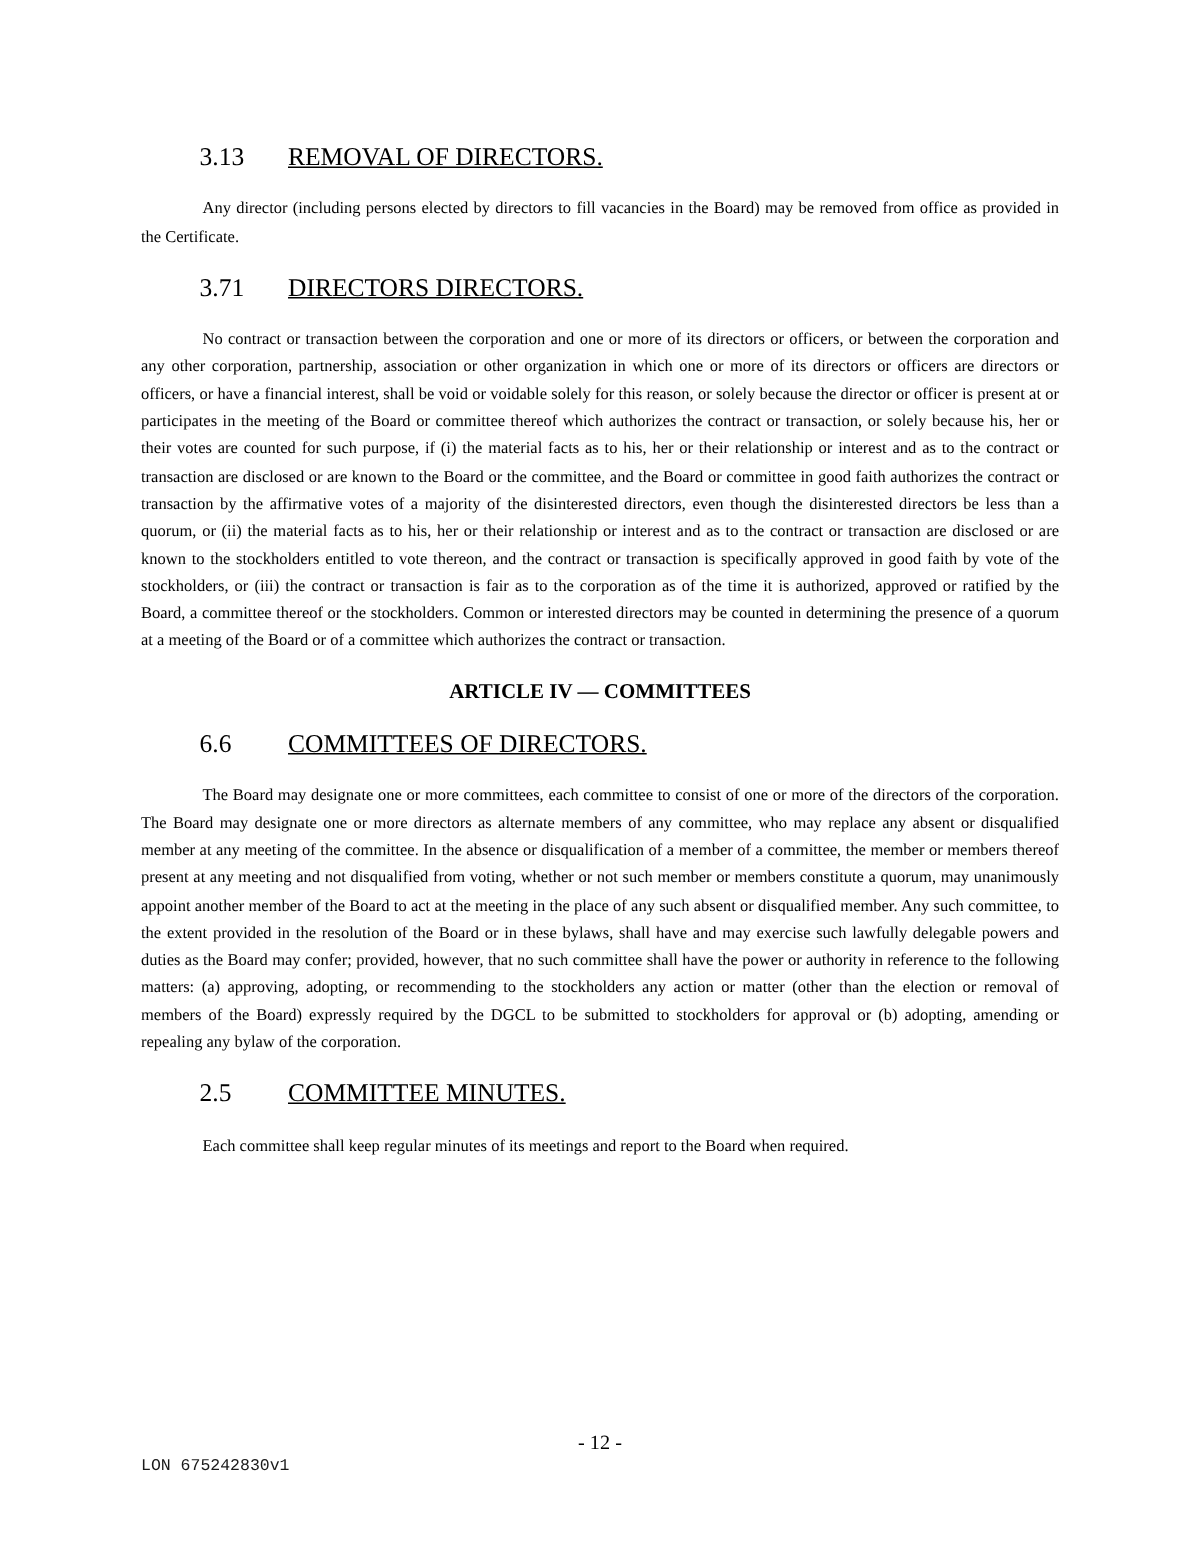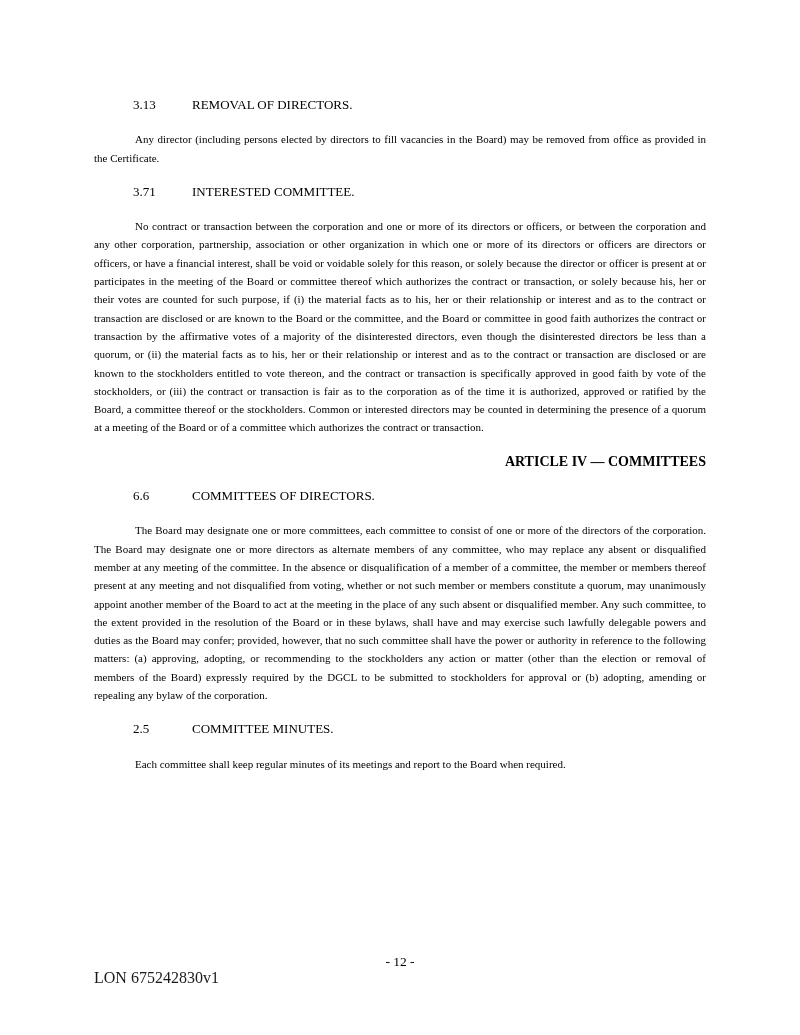--- a/index.html
+++ b/index.html
@@ -19,75 +19,76 @@
   .content {
     position: absolute;
     left: 94px;
     top: 0;
     width: 612px;
     padding-top: 96px;
   }
   .section-heading {
     margin: 0 0 16px 0;
     padding-left: 39px;
-    font-size: 13px;
+    font-size: 17px;
     line-height: 18.3px;
     white-space: nowrap;
+    text-decoration: underline;
   }
   .sec-num {
     display: inline-block;
     width: 59px;
   }
   .body-para {
     margin: 0 0 16px 0;
     text-align: justify;
     text-indent: 41px;
     font-size: 11px;
     line-height: 18.3px;
   }
   .article-heading {
     margin: 0 0 16px 0;
-    text-align: right;
+    text-align: center;
     font-weight: bold;
     font-size: 14px;
     line-height: 18.3px;
   }
   .page-number {
     position: absolute;
     top: 954px;
     left: 0;
     width: 100%;
     text-align: center;
     font-size: 13.5px;
     line-height: 16px;
   }
   .doc-id {
     position: absolute;
     top: 971px;
     left: 94px;
-    font-family: Liberation Serif, serif;
-    font-size: 16px;
+    font-family: Liberation Mono, monospace;
+    font-size: 11px;
     line-height: 14px;
     color: #1a1a1a;
   }
 </style>
 </head>
 <body>
 
 <div class="page">
   <div class="content">
 
     <div class="section-heading">
       <span class="sec-num">3.13</span><span class="sec-title">REMOVAL OF DIRECTORS.</span>
     </div>
 
     <p class="body-para">Any director (including persons elected by directors to fill vacancies in the Board) may be removed from office as provided in the Certificate.</p>
 
     <div class="section-heading">
-      <span class="sec-num">3.71</span><span class="sec-title">INTERESTED COMMITTEE.</span>
+      <span class="sec-num">3.71</span><span class="sec-title">DIRECTORS DIRECTORS.</span>
     </div>
 
     <p class="body-para">No contract or transaction between the corporation and one or more of its directors or officers, or between the corporation and any other corporation, partnership, association or other organization in which one or more of its directors or officers are directors or officers, or have a financial interest, shall be void or voidable solely for this reason, or solely because the director or officer is present at or participates in the meeting of the Board or committee thereof which authorizes the contract or transaction, or solely because his, her or their votes are counted for such purpose, if (i) the material facts as to his, her or their relationship or interest and as to the contract or transaction are disclosed or are known to the Board or the committee, and the Board or committee in good faith authorizes the contract or transaction by the affirmative votes of a majority of the disinterested directors, even though the disinterested directors be less than a quorum, or (ii) the material facts as to his, her or their relationship or interest and as to the contract or transaction are disclosed or are known to the stockholders entitled to vote thereon, and the contract or transaction is specifically approved in good faith by vote of the stockholders, or (iii) the contract or transaction is fair as to the corporation as of the time it is authorized, approved or ratified by the Board, a committee thereof or the stockholders.  Common or interested directors may be counted in determining the presence of a quorum at a meeting of the Board or of a committee which authorizes the contract or transaction.</p>
 
     <div class="article-heading">ARTICLE IV — COMMITTEES</div>
 
     <div class="section-heading">
       <span class="sec-num">6.6</span><span class="sec-title">COMMITTEES OF DIRECTORS.</span>
     </div>
 

